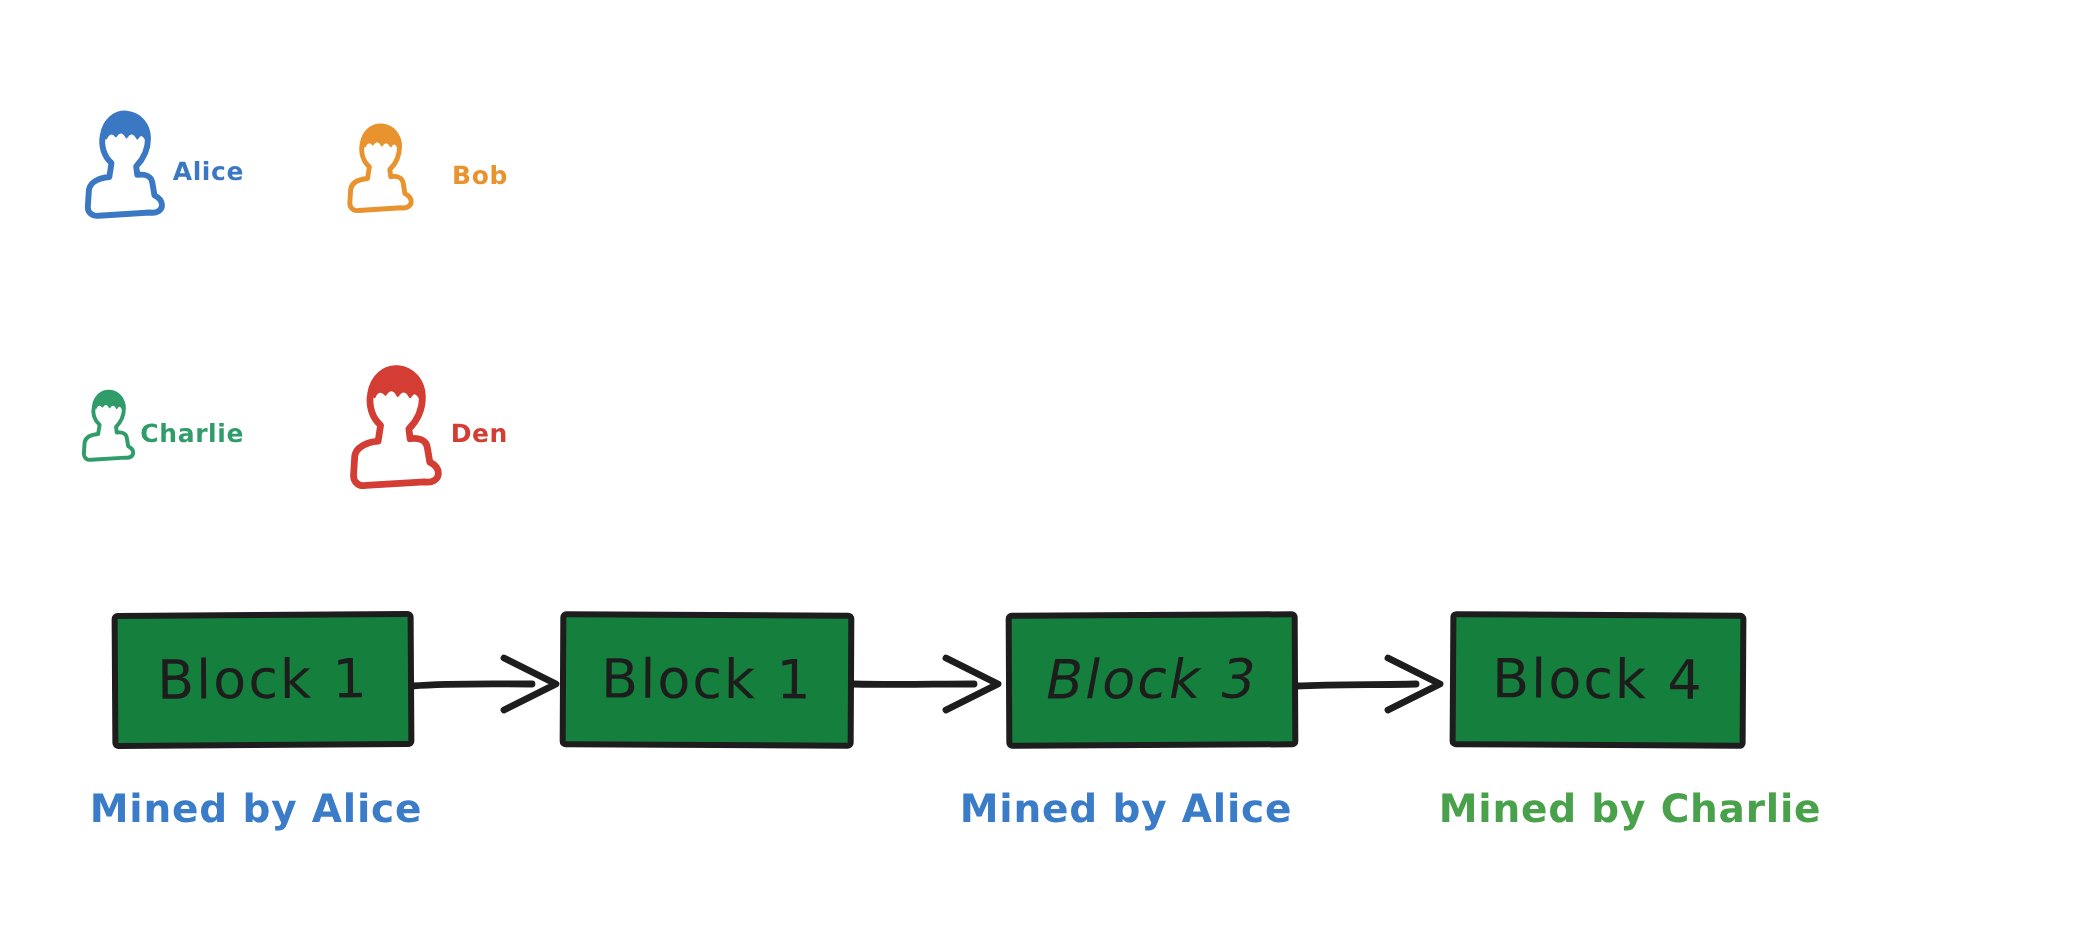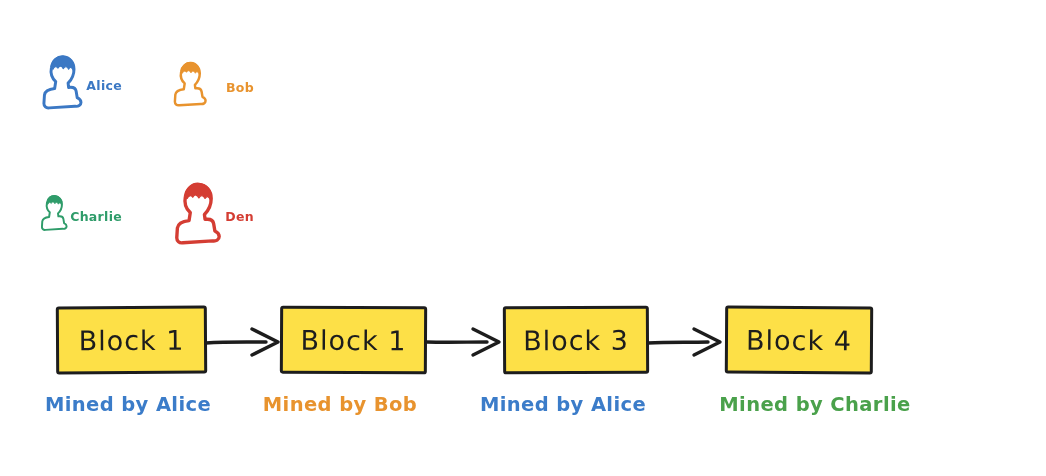--- a/index.html
+++ b/index.html
@@ -42,31 +42,31 @@
   #miner-den     { left: 170px; top: 171px; }
 
   
   .block {
     position: absolute;
     top: 306px;
     height: 68px;
     box-sizing: border-box;
     border: 3px solid #1d1d1d;
     border-radius: 3px;
-    background: #fde047;
+    background: #15803d;
     display: flex;
     align-items: center;
     justify-content: center;
     font-size: 27px;
     color: #1d1d1d;
     letter-spacing: 1px;
   }
   #block-1 { left: 56px;  width: 151px; transform: rotate(-0.35deg); }
   #block-2 { left: 280px; width: 147px; transform: rotate(0.3deg); }
-  #block-3 { left: 503px; width: 146px; transform: rotate(-0.3deg); }
+  #block-3 { left: 503px; width: 146px; transform: rotate(-0.3deg); font-style: italic; }
   #block-4 { left: 725px; width: 148px; transform: rotate(0.35deg); }
 
   
   .arrow {
     position: absolute;
     top: 324px;
     width: 78px;
     height: 36px;
   }
   #arrow-1 { left: 204px; }
@@ -159,17 +159,16 @@
   <svg class="arrow" id="arrow-2" viewBox="0 0 78 36">
     <path d="M2 18 C22 18.5 42 18 62 18"></path>
     <path d="M48 5 L74 18 L48 31"></path>
   </svg>
   <svg class="arrow" id="arrow-3" viewBox="0 0 78 36">
     <path d="M2 19 C22 18 42 18.5 62 18"></path>
     <path d="M48 5 L74 18 L48 31"></path>
   </svg>
 
   <div class="mined-label" id="mined-1" style="color: rgb(59, 124, 201);">Mined by Alice</div>
-  <div class="mined-label" id="mined-2" style="color: rgb(232, 147, 46);">Mined by Bob</div>
   <div class="mined-label" id="mined-3" style="color: rgb(59, 124, 201);">Mined by Alice</div>
   <div class="mined-label" id="mined-4" style="color: rgb(74, 161, 75);">Mined by Charlie</div>
 
 </div>
 
 </body></html>

